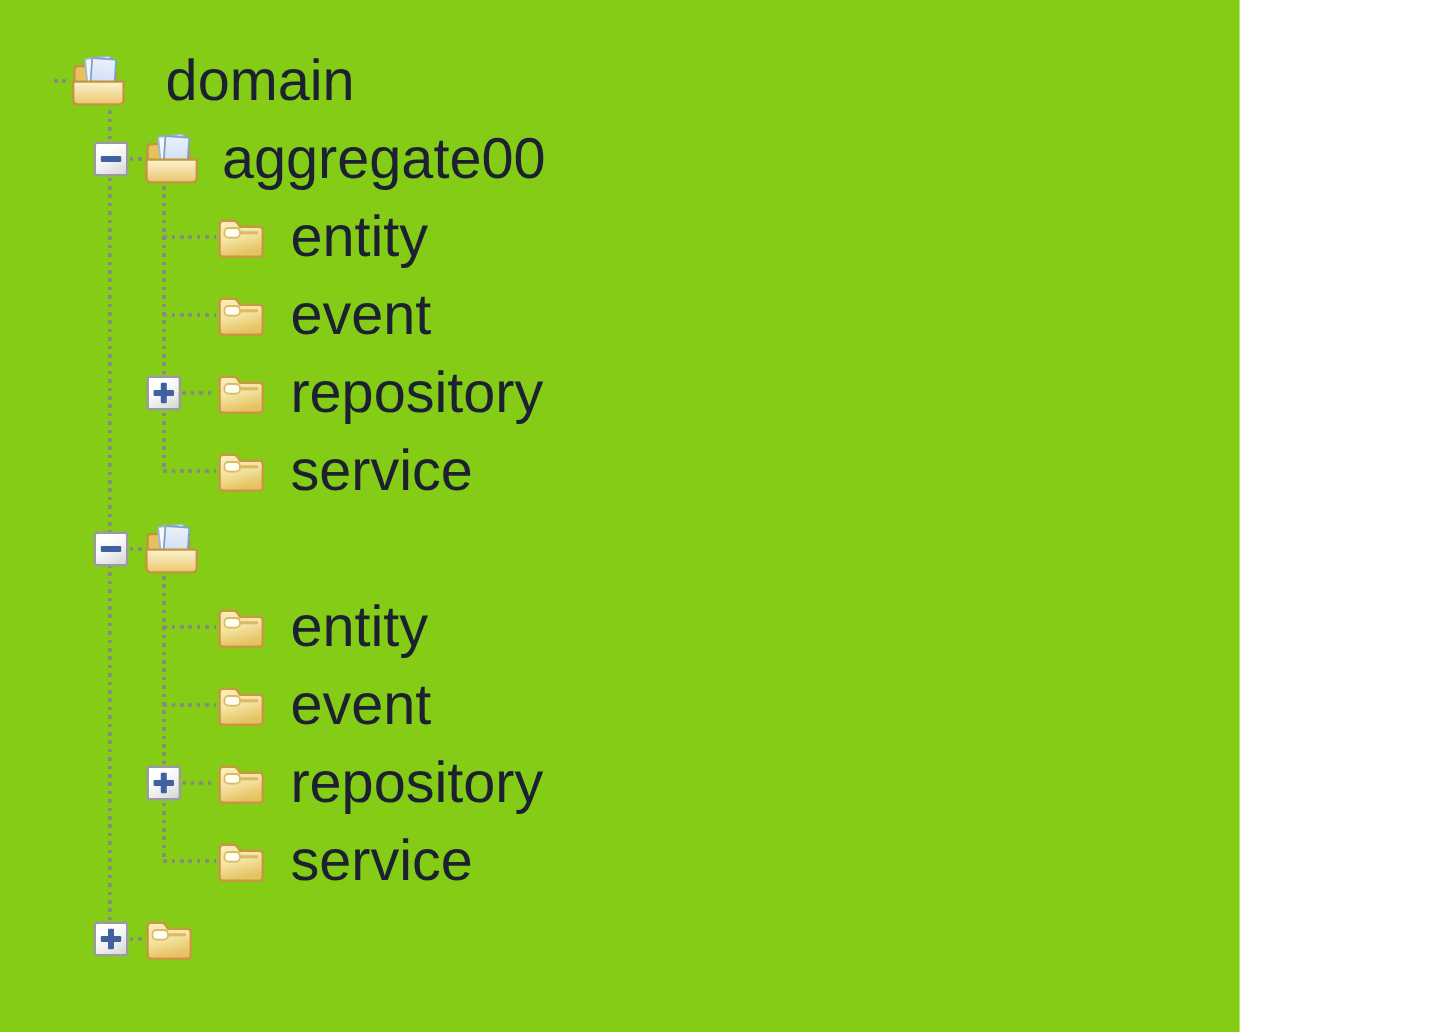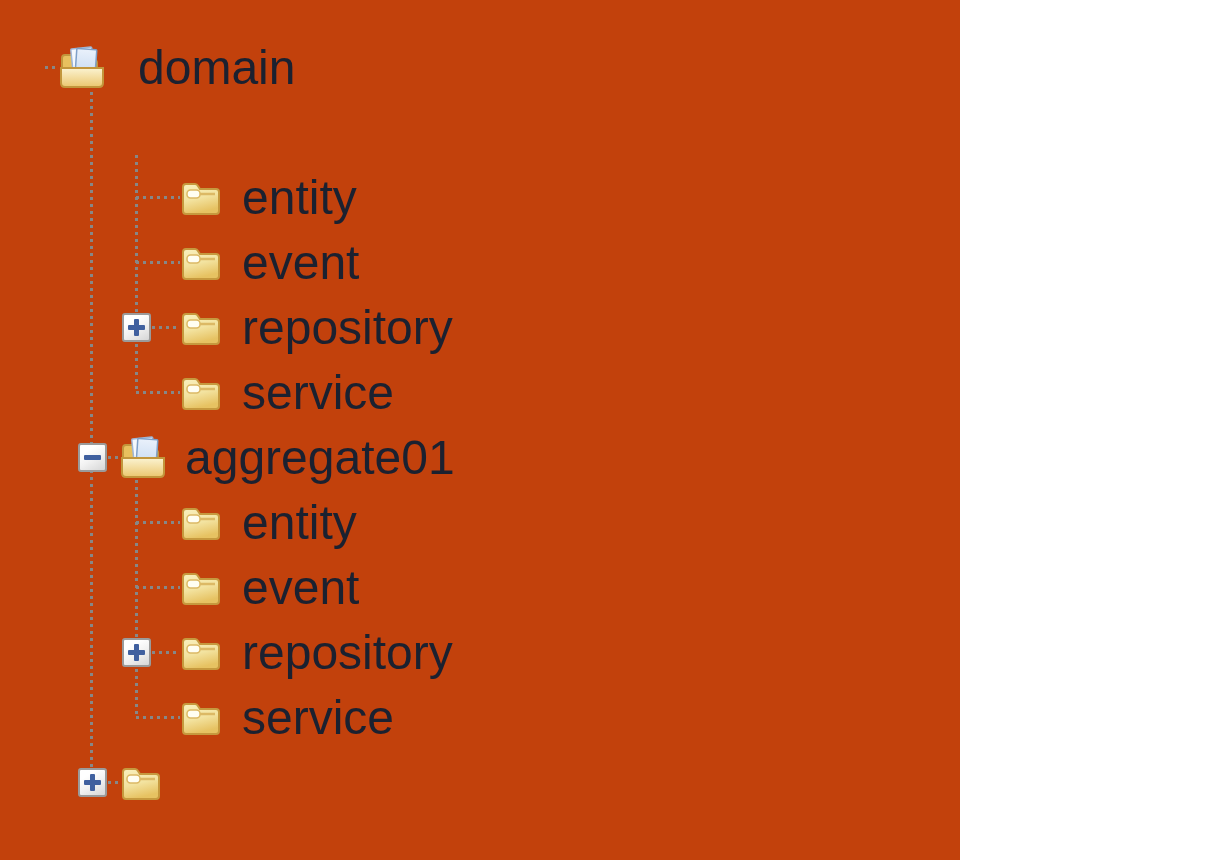--- a/index.html
+++ b/index.html
@@ -1,20 +1,20 @@
 <!DOCTYPE html>
 <html><head>
 <meta charset="utf-8">
 <style>
   html,body{margin:0;padding:0;}
   body{
     width:1208px;height:860px;background:#ffffff;overflow:hidden;
     font-family:"Liberation Sans", sans-serif;
   }
-  .tree{position:relative;width:960px;height:860px;background:#c2410c;}
+  .tree{position:relative;width:1033px;height:860px;background:#84cc16;}
 
   
   .vline{
     position:absolute;width:3px;
     background-image:repeating-linear-gradient(to bottom,#878787 0 3px,transparent 3px 7px);
   }
   .vline.l2{left:90px;top:92px;height:691px;}
   .vline.l3a{left:135px;top:155px;height:238px;}
   .vline.l3b{left:135px;top:480px;height:238px;}
 
@@ -103,20 +103,33 @@
       <svg viewBox="0 0 46 43">
         <path d="M3 12 q0-3 3-3 h8 q2 0 3 2 l2 3 h16 q3 0 3 3 v6 H3 z" fill="#E8C05E" stroke="#C2963C" stroke-width="2"></path>
         <rect x="13" y="2" width="21" height="26" rx="1" transform="rotate(-6 23 15)" fill="#F4F8FD" stroke="#9FB6D6" stroke-width="1.5"></rect>
         <rect x="17" y="3" width="20" height="25" rx="1" transform="rotate(4 27 15)" fill="url(#gDoc)" stroke="#7FA0C8" stroke-width="1.5"></rect>
         <path d="M2 22 h42 v15 q0 4 -4 4 H6 q-4 0 -4 -4 z" fill="url(#gFlap)" stroke="#C2963C" stroke-width="2"></path>
       </svg>
     </span>
     <span class="label t1">domain</span>
   </div>
 
+  <div class="row r1">
+    <span class="expander minus lane2"></span>
+    <span class="hdots h2"></span>
+    <span class="icon open i-l2">
+      <svg viewBox="0 0 46 43">
+        <path d="M3 12 q0-3 3-3 h8 q2 0 3 2 l2 3 h16 q3 0 3 3 v6 H3 z" fill="#E8C05E" stroke="#C2963C" stroke-width="2"></path>
+        <rect x="13" y="2" width="21" height="26" rx="1" transform="rotate(-6 23 15)" fill="#F4F8FD" stroke="#9FB6D6" stroke-width="1.5"></rect>
+        <rect x="17" y="3" width="20" height="25" rx="1" transform="rotate(4 27 15)" fill="url(#gDoc)" stroke="#7FA0C8" stroke-width="1.5"></rect>
+        <path d="M2 22 h42 v15 q0 4 -4 4 H6 q-4 0 -4 -4 z" fill="url(#gFlap)" stroke="#C2963C" stroke-width="2"></path>
+      </svg>
+    </span>
+    <span class="label t2">aggregate00</span>
+  </div>
 
   <div class="row r2">
     <span class="hdots h3"></span>
     <span class="icon closed i-l3">
       <svg viewBox="0 0 40 37">
         <path d="M2 8 q0-3 3-3 h9 q2 0 3 2 l2 3 h16 q3 0 3 3 v19 q0 3 -3 3 H5 q-3 0 -3 -3 z" fill="url(#gBody)" stroke="#C6993E" stroke-width="2"></path>
         <rect x="6" y="11" width="13" height="8" rx="3.5" fill="#FFFEF2" stroke="#DCB965" stroke-width="1.5"></rect>
         <path d="M19 15 h15" stroke="#DCB965" stroke-width="2.5"></path>
       </svg>
     </span>
@@ -164,21 +177,20 @@
     <span class="expander minus lane2"></span>
     <span class="hdots h2"></span>
     <span class="icon open i-l2">
       <svg viewBox="0 0 46 43">
         <path d="M3 12 q0-3 3-3 h8 q2 0 3 2 l2 3 h16 q3 0 3 3 v6 H3 z" fill="#E8C05E" stroke="#C2963C" stroke-width="2"></path>
         <rect x="13" y="2" width="21" height="26" rx="1" transform="rotate(-6 23 15)" fill="#F4F8FD" stroke="#9FB6D6" stroke-width="1.5"></rect>
         <rect x="17" y="3" width="20" height="25" rx="1" transform="rotate(4 27 15)" fill="url(#gDoc)" stroke="#7FA0C8" stroke-width="1.5"></rect>
         <path d="M2 22 h42 v15 q0 4 -4 4 H6 q-4 0 -4 -4 z" fill="url(#gFlap)" stroke="#C2963C" stroke-width="2"></path>
       </svg>
     </span>
-    <span class="label t2">aggregate01</span>
   </div>
 
   <div class="row r7">
     <span class="hdots h3"></span>
     <span class="icon closed i-l3">
       <svg viewBox="0 0 40 37">
         <path d="M2 8 q0-3 3-3 h9 q2 0 3 2 l2 3 h16 q3 0 3 3 v19 q0 3 -3 3 H5 q-3 0 -3 -3 z" fill="url(#gBody)" stroke="#C6993E" stroke-width="2"></path>
         <rect x="6" y="11" width="13" height="8" rx="3.5" fill="#FFFEF2" stroke="#DCB965" stroke-width="1.5"></rect>
         <path d="M19 15 h15" stroke="#DCB965" stroke-width="2.5"></path>
       </svg>

